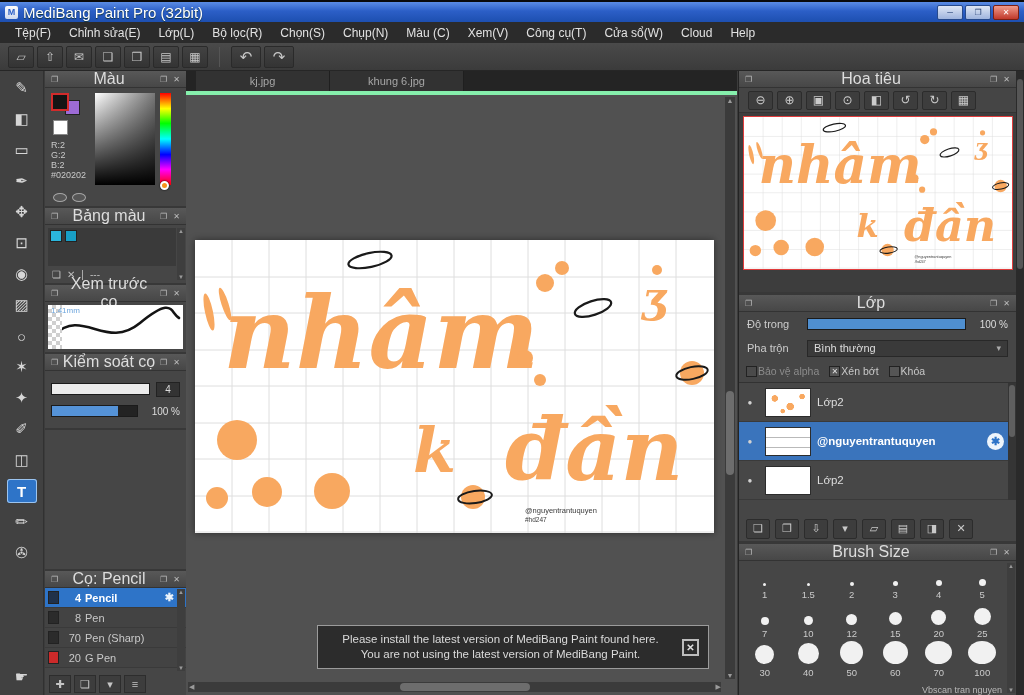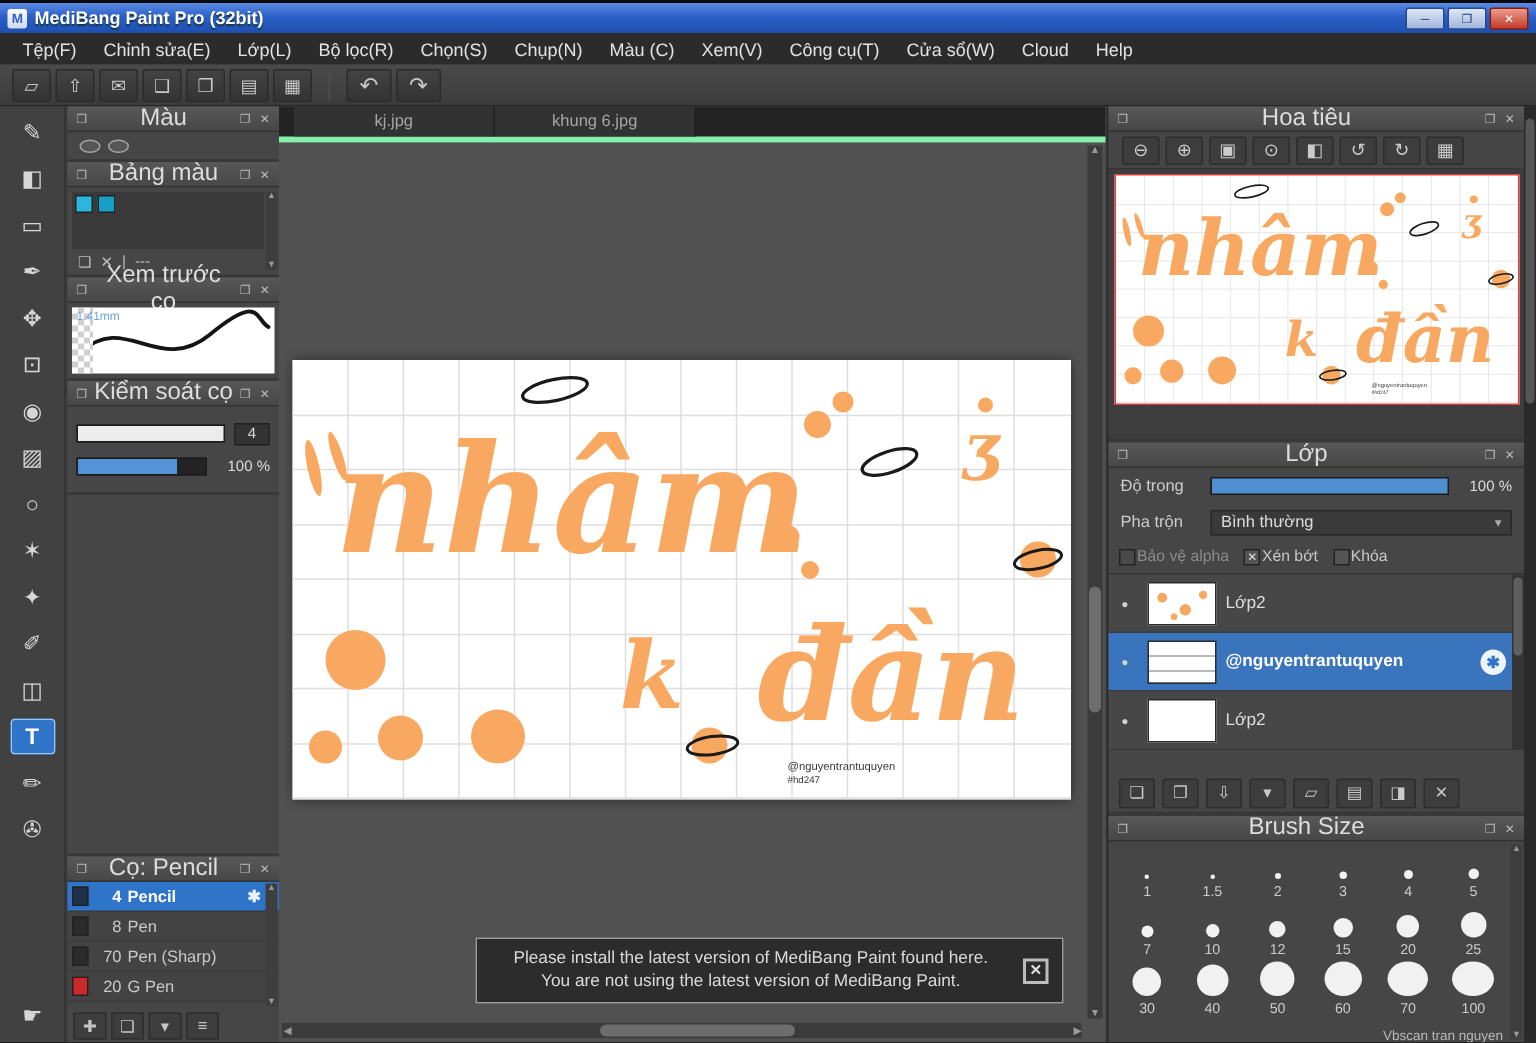--- a/index.html
+++ b/index.html
@@ -6,21 +6,21 @@
   html,body { background:#000; }
   body { font-family:"Liberation Sans", sans-serif; }
   #win { position:relative; width:1024px; height:695px; background:#3c3c3c; overflow:hidden; }
 
   
   .titlebar { position:absolute; left:0; top:0; width:1024px; height:22px;
     background:linear-gradient(#5b8ce4,#2c5fc7 45%,#1d4fb0); border-top:2px solid #0a0a0a;
     display:flex; align-items:center; padding:0 5px; gap:5px; }
   .appicon { width:13px; height:13px; background:linear-gradient(#fdfdfd,#cfd9ee); border-radius:2px;
     color:#2c5fc7; font-size:9px; font-weight:bold; text-align:center; line-height:13px; }
-  .apptitle { color:#fff; font-size:12px; text-shadow:0 1px 1px #133; flex:1;font-weight:bold; }
+  .apptitle { color:#fff; font-size:15px; text-shadow:0 1px 1px #133; flex:1; }
   .winbtns { display:flex; gap:2px; }
   .wbtn { width:26px; height:15px; border:1px solid #274a8c; border-radius:2px;
     background:linear-gradient(#dfe7f5,#9fb4dd); color:#1d3a6e; font-size:8px;
     display:flex; align-items:center; justify-content:center; }
   .wbtn.close { background:linear-gradient(#f09a8a,#c0392b); border-color:#7d1f12; color:#fff; }
 
   
   .menubar { position:absolute; left:0; top:22px; width:1024px; height:21px; background:#2b2b2b;
     display:flex; align-items:center; padding-left:6px; }
   .menu-item { color:#e2e2e2; font-size:12px; padding:2px 9px; cursor:default; }
@@ -248,20 +248,37 @@
 
   <div class="leftcol">
 
     <div class="panel">
       <div class="phead">
         <span class="picon">❐</span>
         <span class="ptitle">Màu</span>
         <span class="picon">❐</span>
         <span class="picon">✕</span>
       </div>
+      <div class="color-body">
+        <div class="swcol">
+          <div class="sub-swatch"></div>
+          <div class="fg-swatch"></div>
+          <div class="bg-swatch"></div>
+          <div class="rgbtxt">
+            <div>R:2</div>
+            <div>G:2</div>
+            <div>B:2</div>
+            <div>#020202</div>
+          </div>
+        </div>
+        <div class="sv-square"></div>
+        <div class="hue-bar">
+          <div class="hue-marker"></div>
+        </div>
+      </div>
       <div class="color-foot">
         <div class="oval"></div>
         <div class="oval"></div>
       </div>
     </div>
 
     <div class="panel">
       <div class="phead">
         <span class="picon">❐</span>
         <span class="ptitle">Bảng màu</span>

